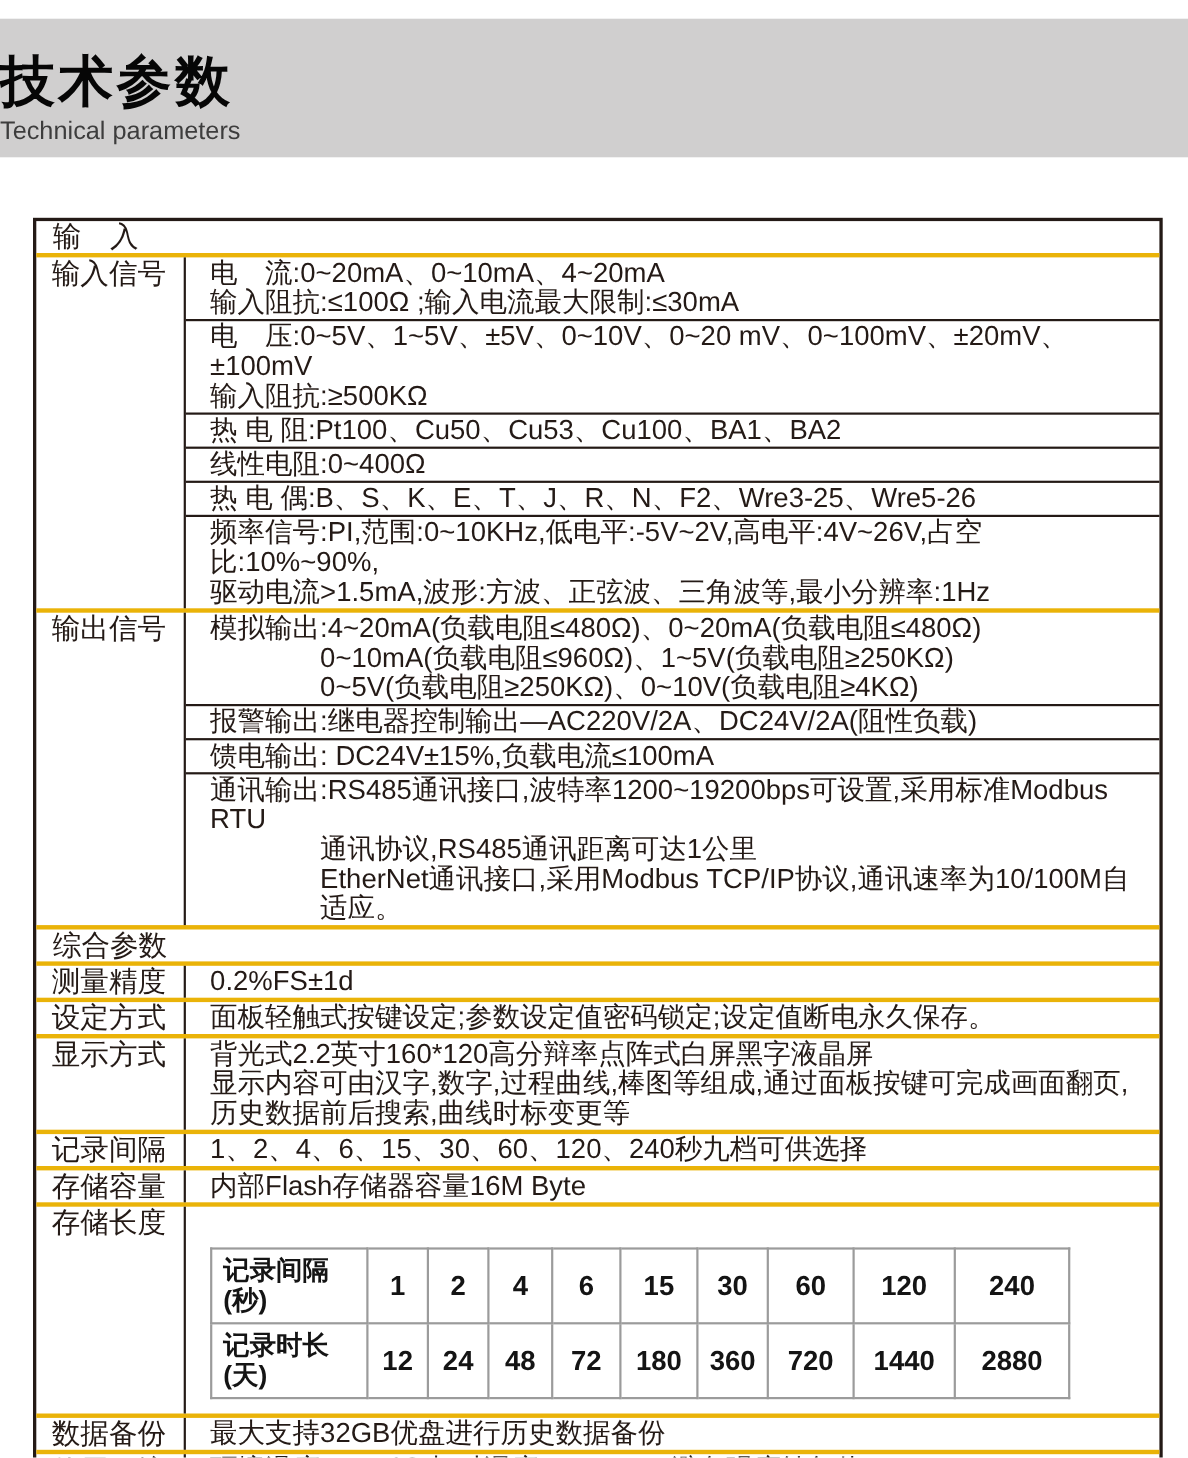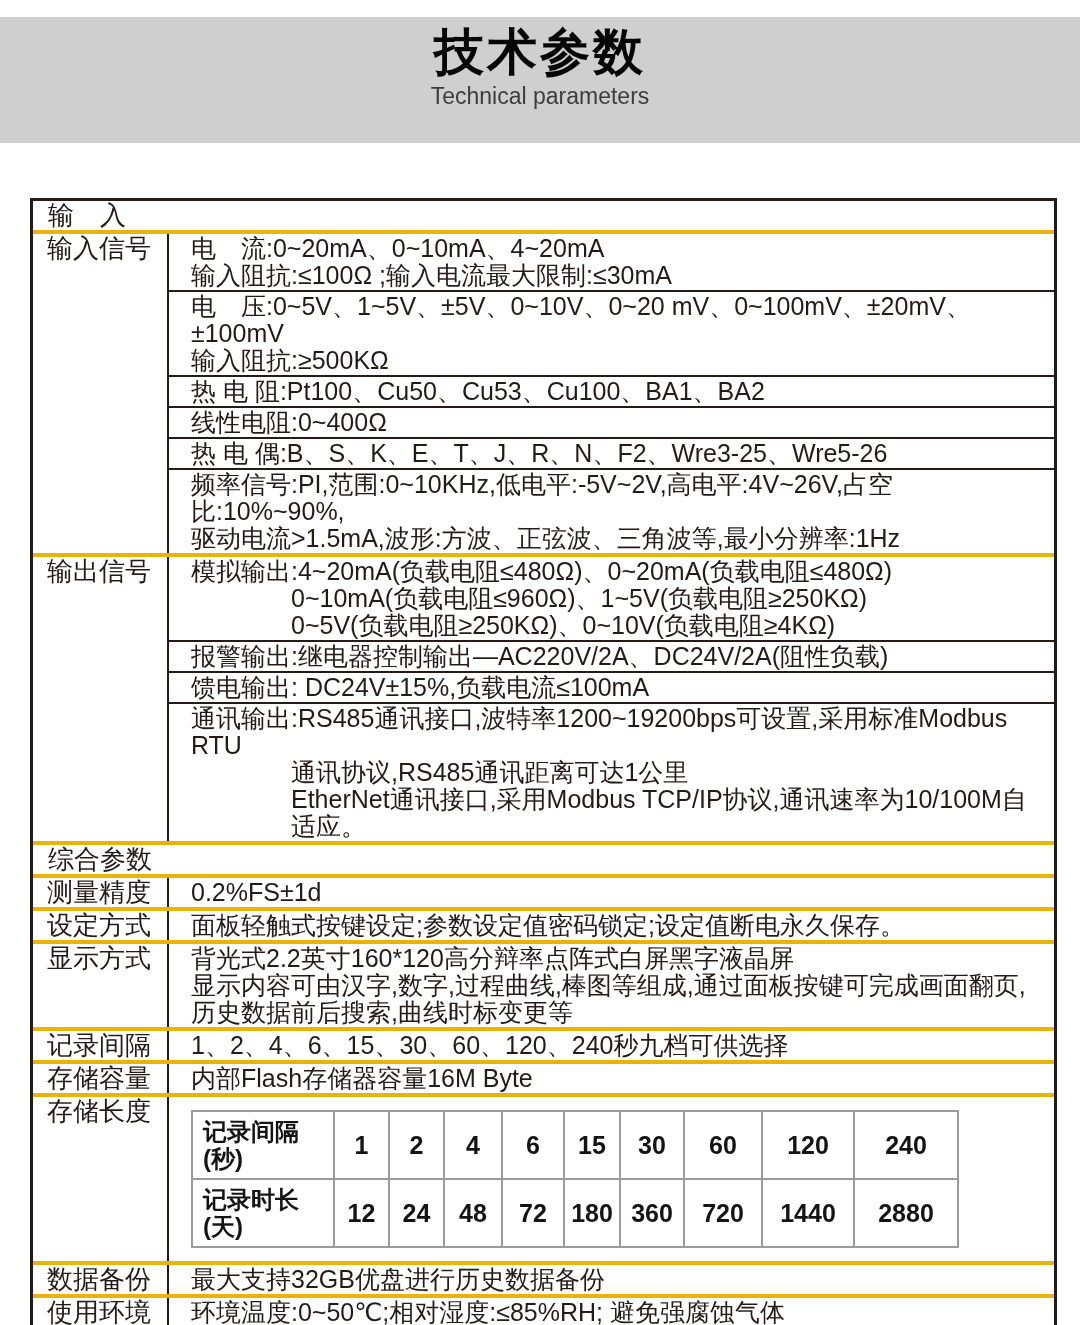--- a/index.html
+++ b/index.html
@@ -5,21 +5,21 @@
   * { margin:0; padding:0; box-sizing:border-box; }
   html,body { width:1080px; }
   body {
     height:1325px; position:relative; background:#ffffff;
     font-family:"Liberation Sans","DejaVu Sans",sans-serif;
     color:#241a16; overflow:hidden;
   }
 
   
   .banner { position:absolute; left:0; top:17px; width:1080px; height:126px; background:#d0cfcf; }
-  .titles { position:absolute; left:0; top:10px; width:1080px; height:130px; text-align:center; }
+  .titles { position:absolute; left:0; top:32px; width:1080px; height:130px; text-align:left; }
   .title-zh { padding-top:12px; font-size:50px; line-height:60px; font-weight:700; color:#060606; letter-spacing:3px; }
   .title-en { font-size:23px; line-height:28px; color:#3d3d3d; }
 
   
   .spec { position:absolute; left:30px; top:198px; width:1027px; border:3px solid #241a16; background:#fff; }
   .trow { display:flex; border-top:4px solid #eab308; font-size:25px; line-height:27px; }
   .trow:first-child { border-top:none; }
   .sec { flex:1; padding:1px 0 1px 15px; font-size:26px; }
   .lbl { flex:0 0 136px; border-right:2px solid #241a16; padding:1px 0 1px 14px; font-size:26px; }
   .val { flex:1; padding:1px 12px 1px 22px; }
@@ -31,21 +31,21 @@
 
   
   .inner { border-collapse:collapse; margin:12px 0 12px 22px; color:#141414; }
   .inner td { border:2px solid #9b9b9b; text-align:center; font-size:25px; font-weight:600; padding:6px 4px; }
   .inner td.ilabel { text-align:left; padding:6px 10px; font-size:24px; }
   .inner td:nth-child(1){ width:142px; }
   .inner td:nth-child(2){ width:55px; }
   .inner td:nth-child(3){ width:55px; }
   .inner td:nth-child(4){ width:58px; }
   .inner td:nth-child(5){ width:62px; }
-  .inner td:nth-child(6){ width:56px; }
+  .inner td:nth-child(6){ width:70px; }
   .inner td:nth-child(7){ width:64px; }
   .inner td:nth-child(8){ width:78px; }
   .inner td:nth-child(9){ width:92px; }
   .inner td:nth-child(10){ width:104px; }
 </style>
 </head>
 <body>
 
 <div class="banner"></div>
 <div class="titles">
@@ -127,21 +127,21 @@
     <div class="val">1、2、4、6、15、30、60、120、240秒九档可供选择</div>
   </div>
 
   <div class="trow">
     <div class="lbl">存储容量</div>
     <div class="val">内部Flash存储器容量16M Byte</div>
   </div>
 
   <div class="trow">
     <div class="lbl">存储长度</div>
-    <div class="val" style="padding-left:0;">
+    <div class="val" style="padding-left:0;margin-top:24px;">
       <table class="inner">
         <tbody>
             <tr>
           <td class="ilabel">记录间隔(秒)</td>
           <td>1</td>
           <td>2</td>
           <td>4</td>
           <td>6</td>
           <td>15</td>
           <td>30</td>

